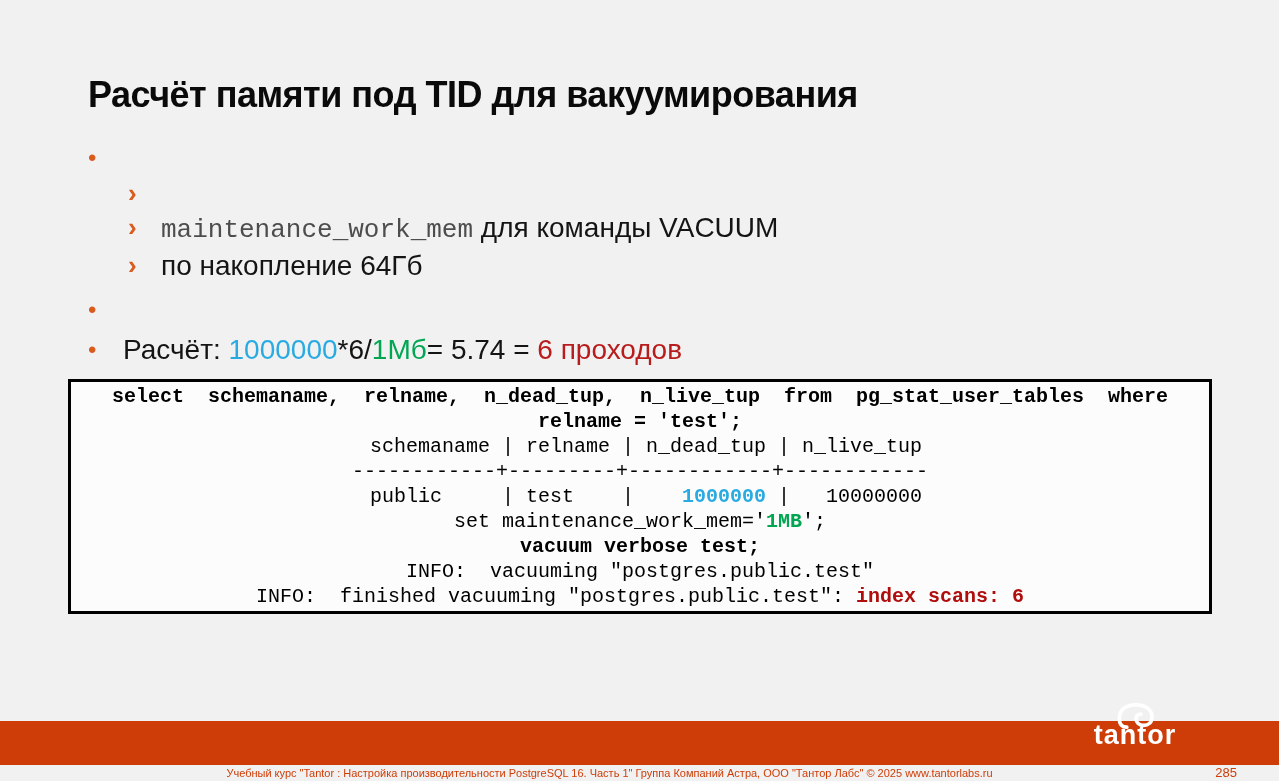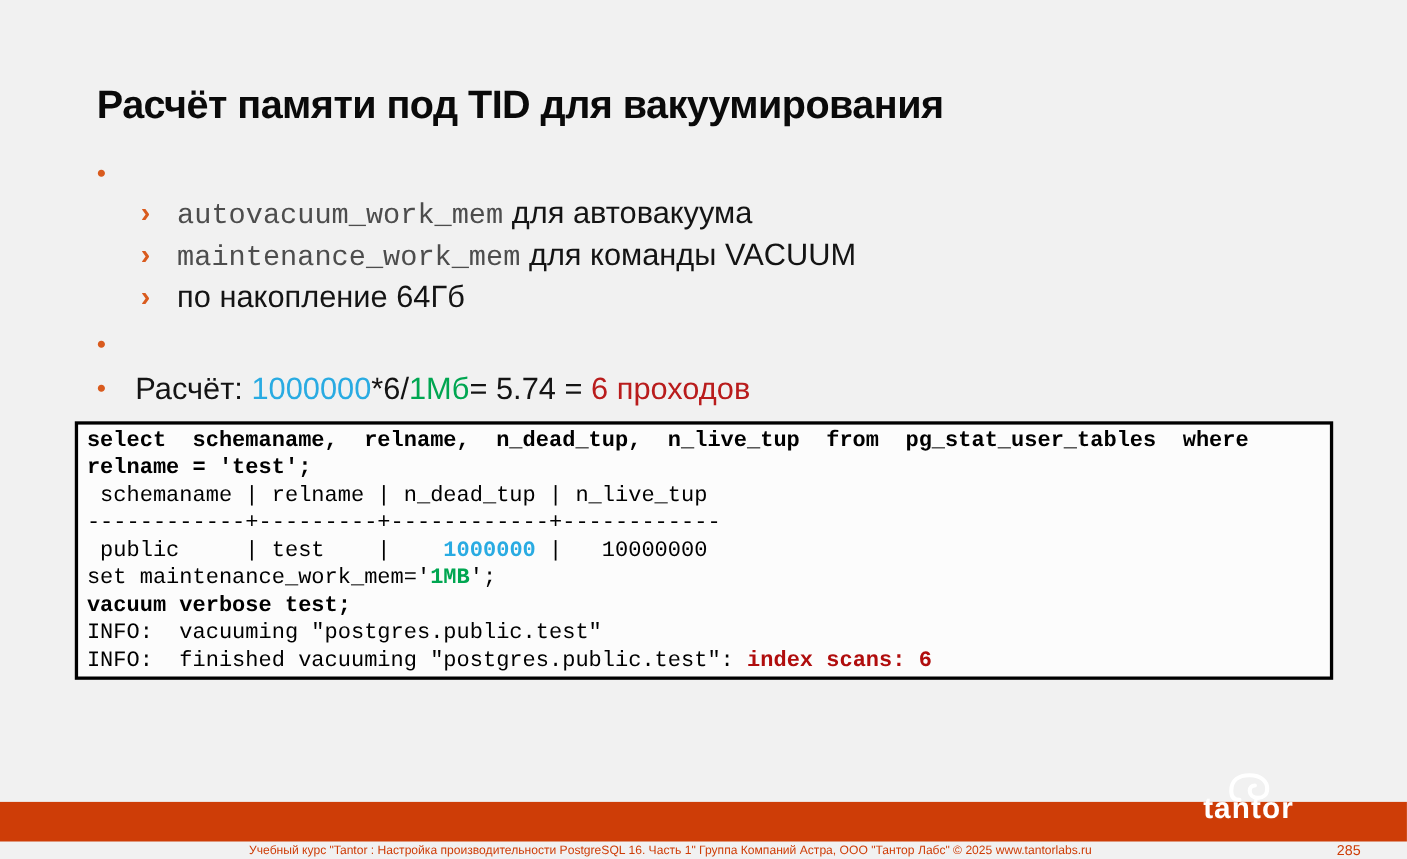--- a/index.html
+++ b/index.html
@@ -37,27 +37,27 @@
   .c-red{color:#b91c1c;}
   .codebox{
     box-sizing:border-box;
     margin:11px 0 0 -20px;width:1144px;
     border:3px solid #000;background:#FCFCFC;
     padding:2px 8px;
     font-family:"Liberation Mono",monospace;
     font-size:20px;line-height:25px;color:#000;
     white-space:pre;
   }
-  .ln{display:block;}
+  .ln{display:block;text-align:center;}
   .bold{font-weight:700;}
   .k-cyan{color:#29ABE2;font-weight:700;}
   .k-green{color:#00A651;font-weight:700;}
   .k-dred{color:#B00D0D;font-weight:700;}
   .footer-bar{
-    position:absolute;left:0;right:0;bottom:16px;height:36px;
+    position:absolute;left:0;right:0;bottom:16px;height:44px;
     background:#CE3D07;
   }
   .footer-text{
     position:absolute;left:0;right:60px;bottom:2px;
     text-align:center;font-size:11px;color:#CE3D07;
     white-space:nowrap;
   }
   .page-num{
     position:absolute;right:42px;bottom:1px;
     font-size:13px;color:#CE3D07;margin-top:12px;
@@ -75,21 +75,20 @@
 <h1 class="title">Расчёт памяти под TID для вакуумирования</h1>
 
 <div class="content">
 
   <div class="bullet">
     <span class="dot">•</span>
   </div>
 
   <div class="sub">
     <span class="chev">›</span>
-    <div class="stext"><span class="mono">autovacuum_work_mem</span><span> для автовакуума</span></div>
   </div>
 
   <div class="sub">
     <span class="chev">›</span>
     <div class="stext"><span class="mono">maintenance_work_mem</span><span> для команды VACUUM</span></div>
   </div>
 
   <div class="sub">
     <span class="chev">›</span>
     <div class="stext">по накопление 64Гб</div>

